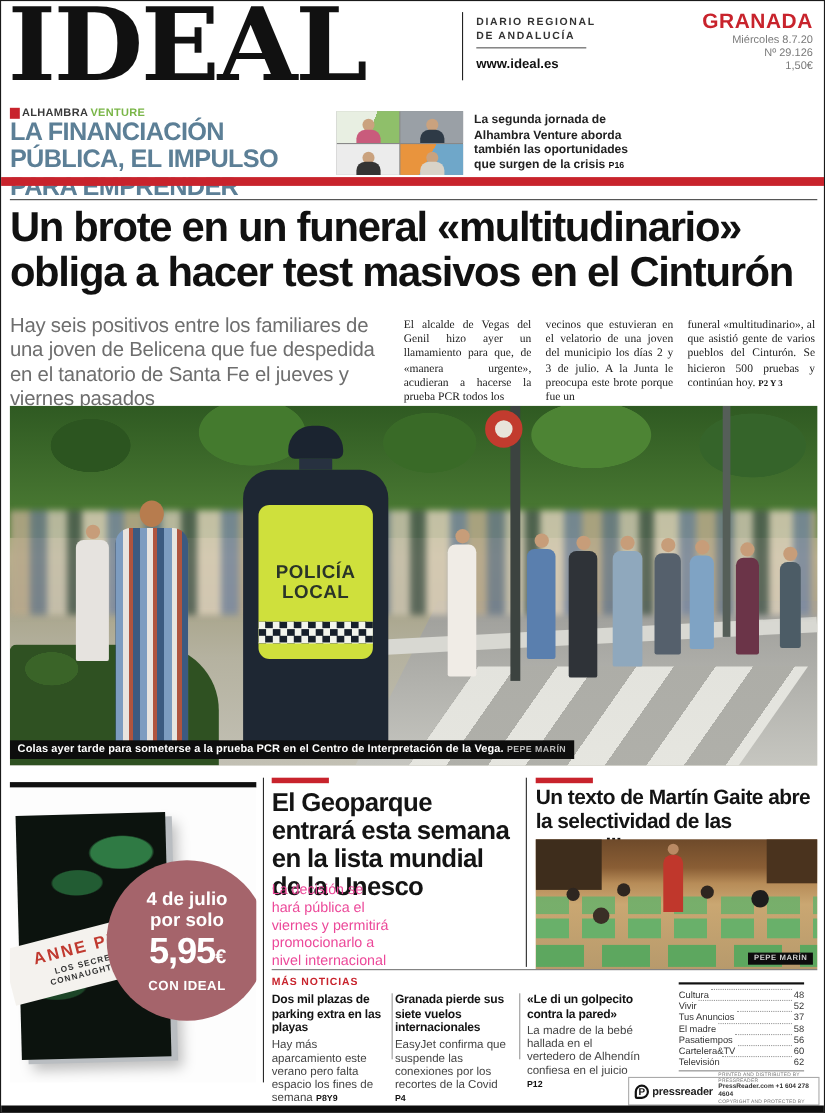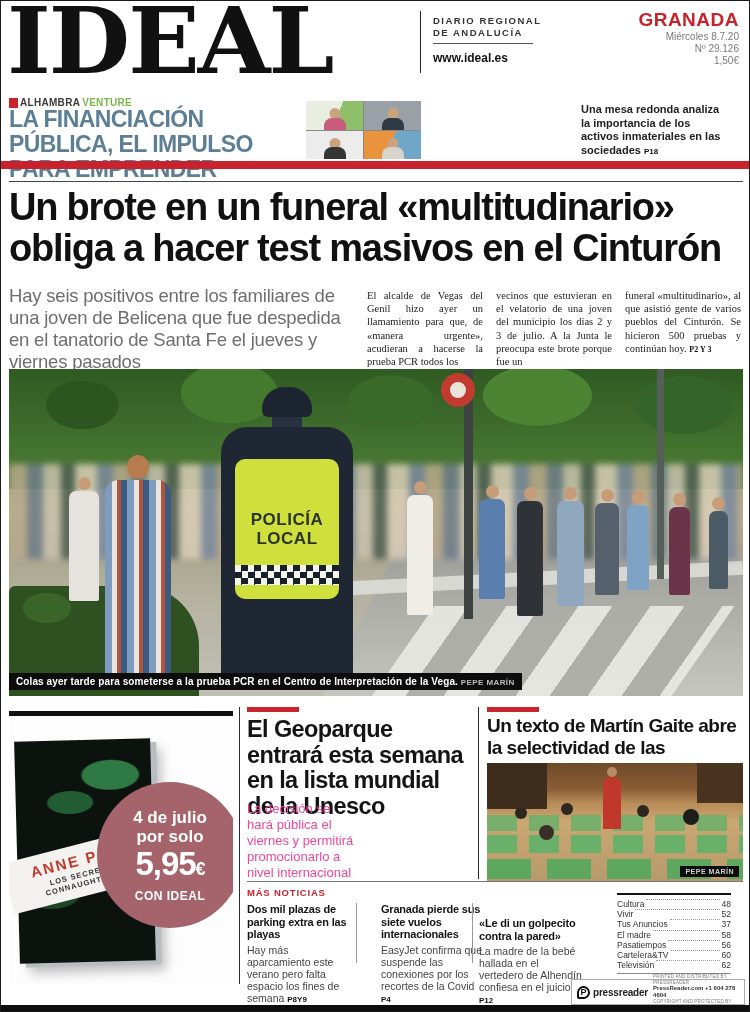--- a/index.html
+++ b/index.html
@@ -160,21 +160,21 @@
   .eh5{left:52px;top:62px;width:15px;height:15px;background:#3a2f26;}
   .exam-proctor{position:absolute;left:116px;top:14px;width:18px;height:52px;
     background:#c0372c;border-radius:8px 8px 0 0;}
   .exam-proctor::before{content:"";position:absolute;left:4px;top:-10px;width:10px;height:10px;border-radius:50%;background:#b98a64;}
   .exam-credit{position:absolute;right:4px;bottom:4px;background:#0d0d0d;color:#cfcfcf;
     font-size:7px;font-weight:bold;padding:2px 5px;letter-spacing:.5px;}
 
   .mid-rule{left:246px;top:880px;width:496px;height:1px;background:#777;}
   .mas-title{left:246px;top:886px;font-size:9.5px;font-weight:800;color:#c8232c;letter-spacing:.8px;}
   .news-col{top:902px;width:104px;}
-  .nc1{left:246px;}.nc2{left:380px;}.nc3{left:478px;margin-top:14px;}
+  .nc1{left:246px;}.nc2{left:358px;}.nc3{left:478px;}
   .news-vrule{top:902px;height:60px;width:1px;background:#999;}
   .nvr1{left:355px;}.nvr2{left:471px;}
   .news-h{font-size:11px;line-height:12.5px;font-weight:800;letter-spacing:-.2px;color:#141414;margin-bottom:3px;}
   .news-b{font-size:10.5px;line-height:12px;color:#444;}
 
   .index-box{left:616px;top:892px;width:114px;border-top:2px solid #111;padding-top:4px;}
   .idx-row{display:flex;align-items:flex-start;font-size:8.5px;line-height:10.2px;color:#333;}
   .idx-row .leader{flex:1;border-bottom:1px dotted #999;margin:0 2px 2px;}
   .index-bottom{border-bottom:1px solid #888;margin-top:3px;}
 
@@ -227,21 +227,21 @@
       </div>
     <div class="vc-cell vc3">
         <div class="vc-head"></div>
         <div class="vc-body"></div>
       </div>
     <div class="vc-cell vc4">
         <div class="vc-head"></div>
         <div class="vc-body"></div>
       </div>
   </div>
-  <div class="abs teaser-item t-item2"><span>Una mesa redonda analiza la importancia de los activos inmateriales en las sociedades </span><span class="pageref">P18</span></div>
+  <div class="abs teaser-item t-item1"><span>La segunda jornada de Alhambra Venture aborda también las oportunidades que surgen de la crisis </span><span class="pageref">P16</span></div>
   <div class="abs red-bar"></div>
 
   <div class="abs top-rule"></div>
   <div class="abs lead-headline">Un brote en un funeral «multitudinario» obliga a hacer test masivos en el Cinturón</div>
   <div class="abs lead-subhead">Hay seis positivos entre los familiares de una joven de Belicena que fue despedida en el tanatorio de Santa Fe el jueves y viernes pasados</div>
   <div class="abs lead-col lc1">El alcalde de Vegas del Genil hizo ayer un llamamiento para que, de «manera urgente», acudieran a hacerse la prueba PCR todos los</div>
   <div class="abs lead-col lc2">vecinos que estuvieran en el velatorio de una joven del municipio los días 2 y 3 de julio. A la Junta le preocupa este brote porque fue un</div>
   <div class="abs lead-col lc3"><span>funeral «multitudinario», al que asistió gente de varios pueblos del Cinturón. Se hicieron 500 pruebas y continúan hoy. </span><span class="pageref">P2 Y 3</span></div>
 
   <div class="abs main-photo">

